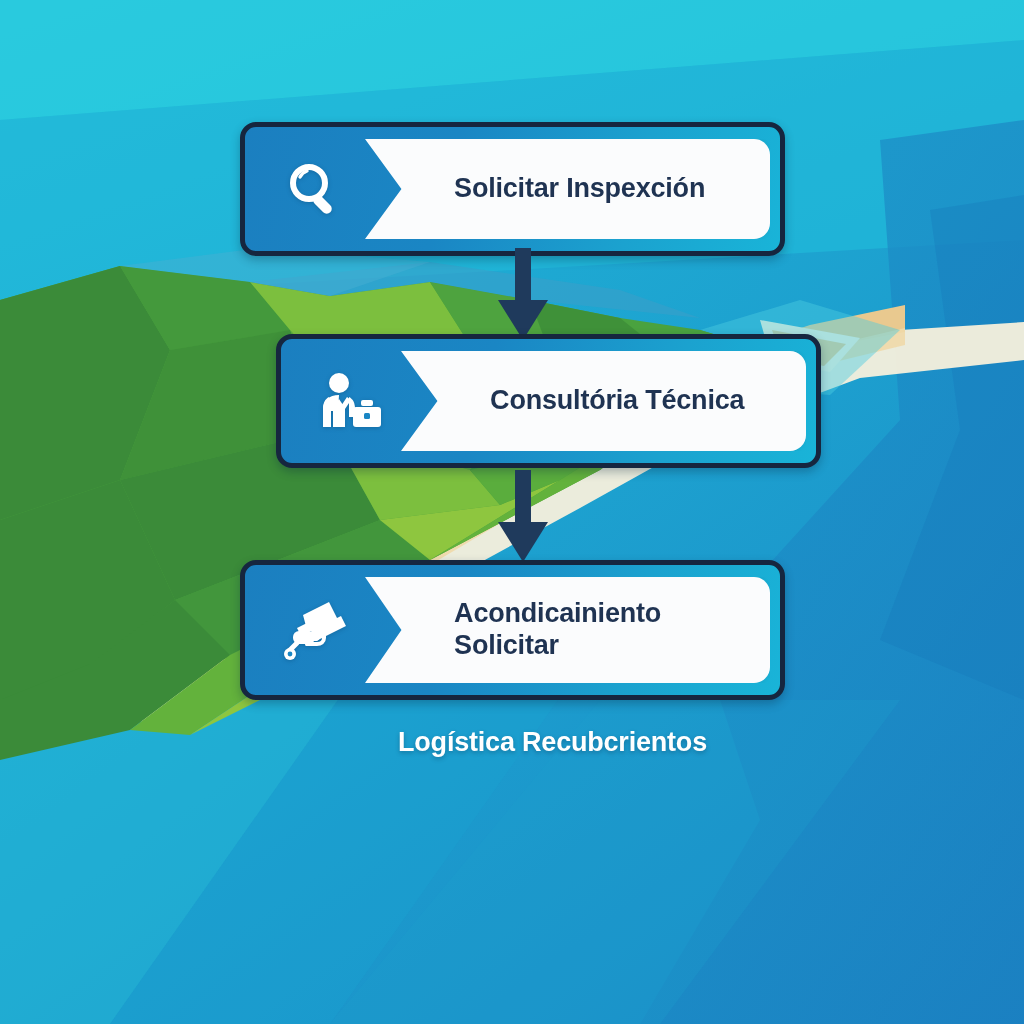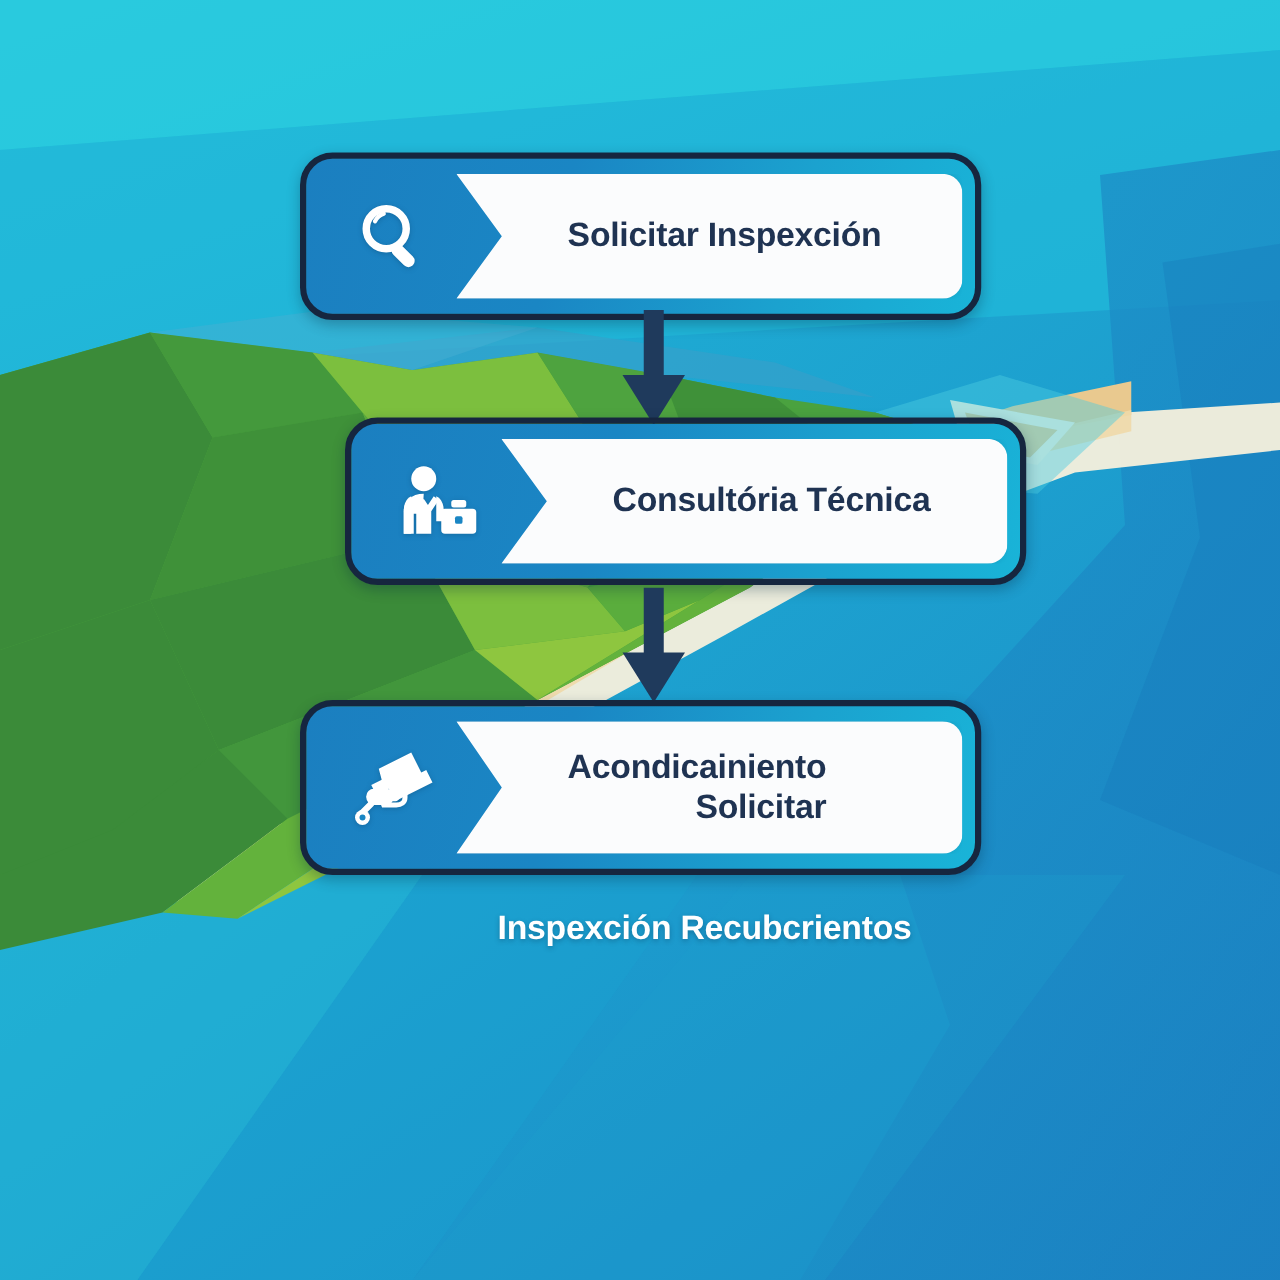--- a/index.html
+++ b/index.html
@@ -15,21 +15,21 @@
   .bg{position:absolute;inset:0;}
   .bg svg{display:block;width:1024px;height:1024px;}
 
   
   .flow{position:absolute;left:0;top:0;width:1024px;height:1024px;}
 
   
   .card{
     position:absolute;
     border:5px solid #16263f;
-    border-radius:26px;
+    border-radius:16px;
     background:linear-gradient(105deg,#1b7fc0 0%,#1a86c4 38%,#1ba2cf 72%,#19b4d8 100%);
     box-shadow:0 4px 10px rgba(8,36,60,.30);
     overflow:hidden;
   }
   .card .banner{
     position:absolute;
     top:12px;bottom:12px;
     right:10px;
     left:120px;
     background:#fbfcfd;
@@ -191,21 +191,21 @@
         <span class="label">Consultória Técnica</span>
       </div>
     </div>
 
     <div class="arrow" style="left:492px;top:470px;width:62px;height:96px;">
       <svg width="62" height="96" viewBox="0 0 62 96">
         <polygon points="23,0 39,0 39,52 56,52 31,92 6,52 23,52" fill="#1f3a5c"></polygon>
       </svg>
     </div>
 
-    <div class="card" style="left:240px;top:560px;width:535px;height:130px;text-align:right;">
+    <div class="card" style="left:240px;top:560px;width:535px;height:130px;">
       <div class="icon">
         <svg width="68" height="66" viewBox="0 0 68 66">
           <g fill="#ffffff">
             <path d="M22 18 l26 -13 8 16 4 -2 5 10 -30 15 -6 -12 -3 1z"></path>
             <path d="M16 31 l18 -9 4 8 -18 9z"></path>
             <path d="M34 30 c6 0 9 3 9 7 v4 c0 4 -3 6 -7 6 h-10 l-2 -5 h11 c1 0 2 -1 2 -2 v-3 c0 -1 -1 -2 -3 -2 z" fill="none" stroke="#ffffff" stroke-width="4" stroke-linecap="round"></path>
             <rect x="12" y="34" width="22" height="13" rx="6"></rect>
             <path d="M16 46 l-8 8" stroke="#ffffff" stroke-width="5" stroke-linecap="round" fill="none"></path>
             <circle cx="9" cy="57" r="6"></circle>
             <circle cx="9" cy="57" r="2.4" fill="#1a86c4"></circle>
@@ -213,17 +213,17 @@
         </svg>
       </div>
       <div class="banner">
         <span class="label">
           <span>Acondicainiento</span><br>
           <span>Solicitar</span>
         </span>
       </div>
     </div>
 
-    <div class="floating-step" style="left:398px;top:727px;">Inspexción Recubcrientos</div>
+    <div class="floating-step" style="left:398px;top:727px;">Logística Recubcrientos</div>
 
 
   </div>
 </div>
 
 </body></html>

